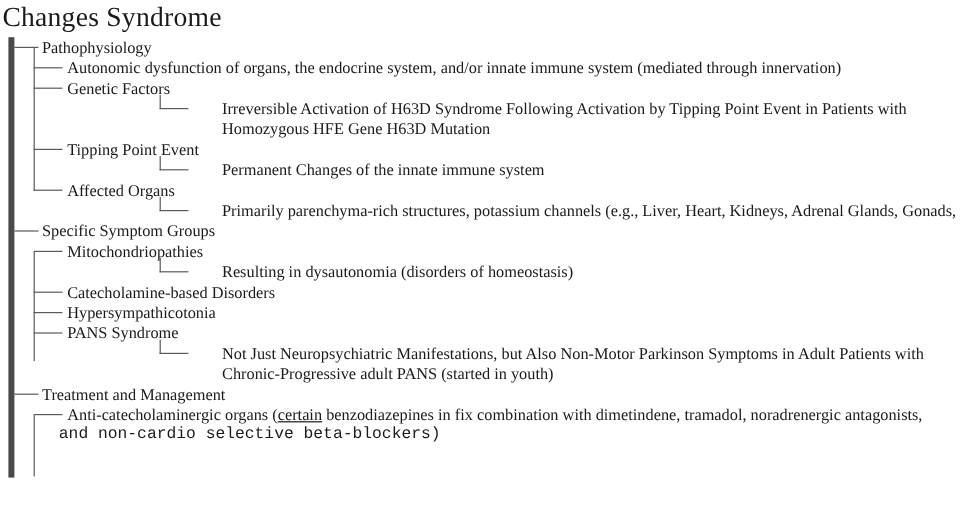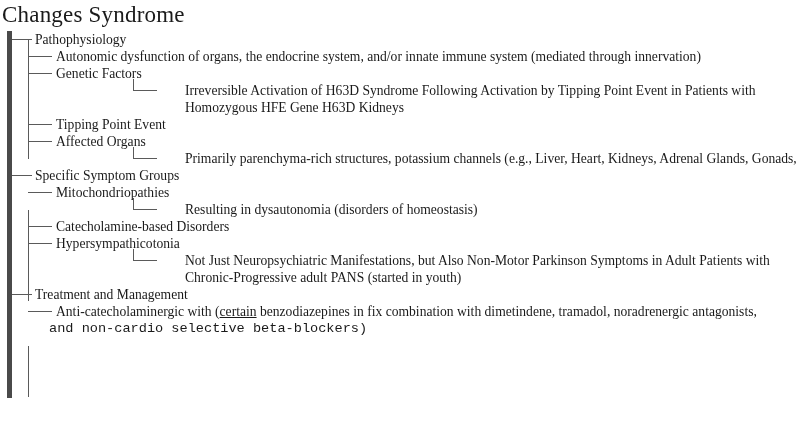--- a/index.html
+++ b/index.html
@@ -112,24 +112,27 @@
   <div class="row l2">
       <span class="txt">Autonomic dysfunction of organs, the endocrine system, and/or innate immune system (mediated through innervation)</span>
     </div>
   <div class="row l2">
       <span class="txt">Genetic Factors</span>
     </div>
   <div class="row l3">
       <span class="txt">Irreversible Activation of H63D Syndrome Following Activation by Tipping Point Event in Patients with</span>
     </div>
   <div class="row c3">
-      <span class="txt">Homozygous HFE Gene H63D Kidneys</span>
+      <span class="txt">Homozygous HFE Gene H63D Mutation</span>
     </div>
   <div class="row l2">
       <span class="txt">Tipping Point Event</span>
+    </div>
+  <div class="row l3">
+      <span class="txt">Permanent Changes of the innate immune system</span>
     </div>
   <div class="row l2">
       <span class="txt">Affected Organs</span>
     </div>
   <div class="row l3">
       <span class="txt">Primarily parenchyma-rich structures, potassium channels (e.g., Liver, Heart, Kidneys, Adrenal Glands, Gonads,</span>
     </div>
 
   <div class="row l1">
       <span class="txt">Specific Symptom Groups</span>
@@ -139,29 +142,32 @@
     </div>
   <div class="row l3">
       <span class="txt">Resulting in dysautonomia (disorders of homeostasis)</span>
     </div>
   <div class="row l2">
       <span class="txt">Catecholamine-based Disorders</span>
     </div>
   <div class="row l2">
       <span class="txt">Hypersympathicotonia</span>
     </div>
+  <div class="row l2">
+      <span class="txt">PANS Syndrome</span>
+    </div>
   <div class="row l3">
       <span class="txt">Not Just Neuropsychiatric Manifestations, but Also Non-Motor Parkinson Symptoms in Adult Patients with</span>
     </div>
   <div class="row c3">
       <span class="txt">Chronic-Progressive adult PANS (started in youth)</span>
     </div>
 
   <div class="row l1">
       <span class="txt">Treatment and Management</span>
     </div>
   <div class="row l2">
-      <span class="txt"><span>Anti-catecholaminergic with (</span><span class="u">certain</span><span> benzodiazepines in fix combination with dimetindene, tramadol, noradrenergic antagonists,</span></span>
+      <span class="txt"><span>Anti-catecholaminergic organs (</span><span class="u">certain</span><span> benzodiazepines in fix combination with dimetindene, tramadol, noradrenergic antagonists,</span></span>
     </div>
   <div class="row c2">
       <span class="txt">and non-cardio selective beta-blockers)</span>
     </div>
 </div>
 
 </body></html>

